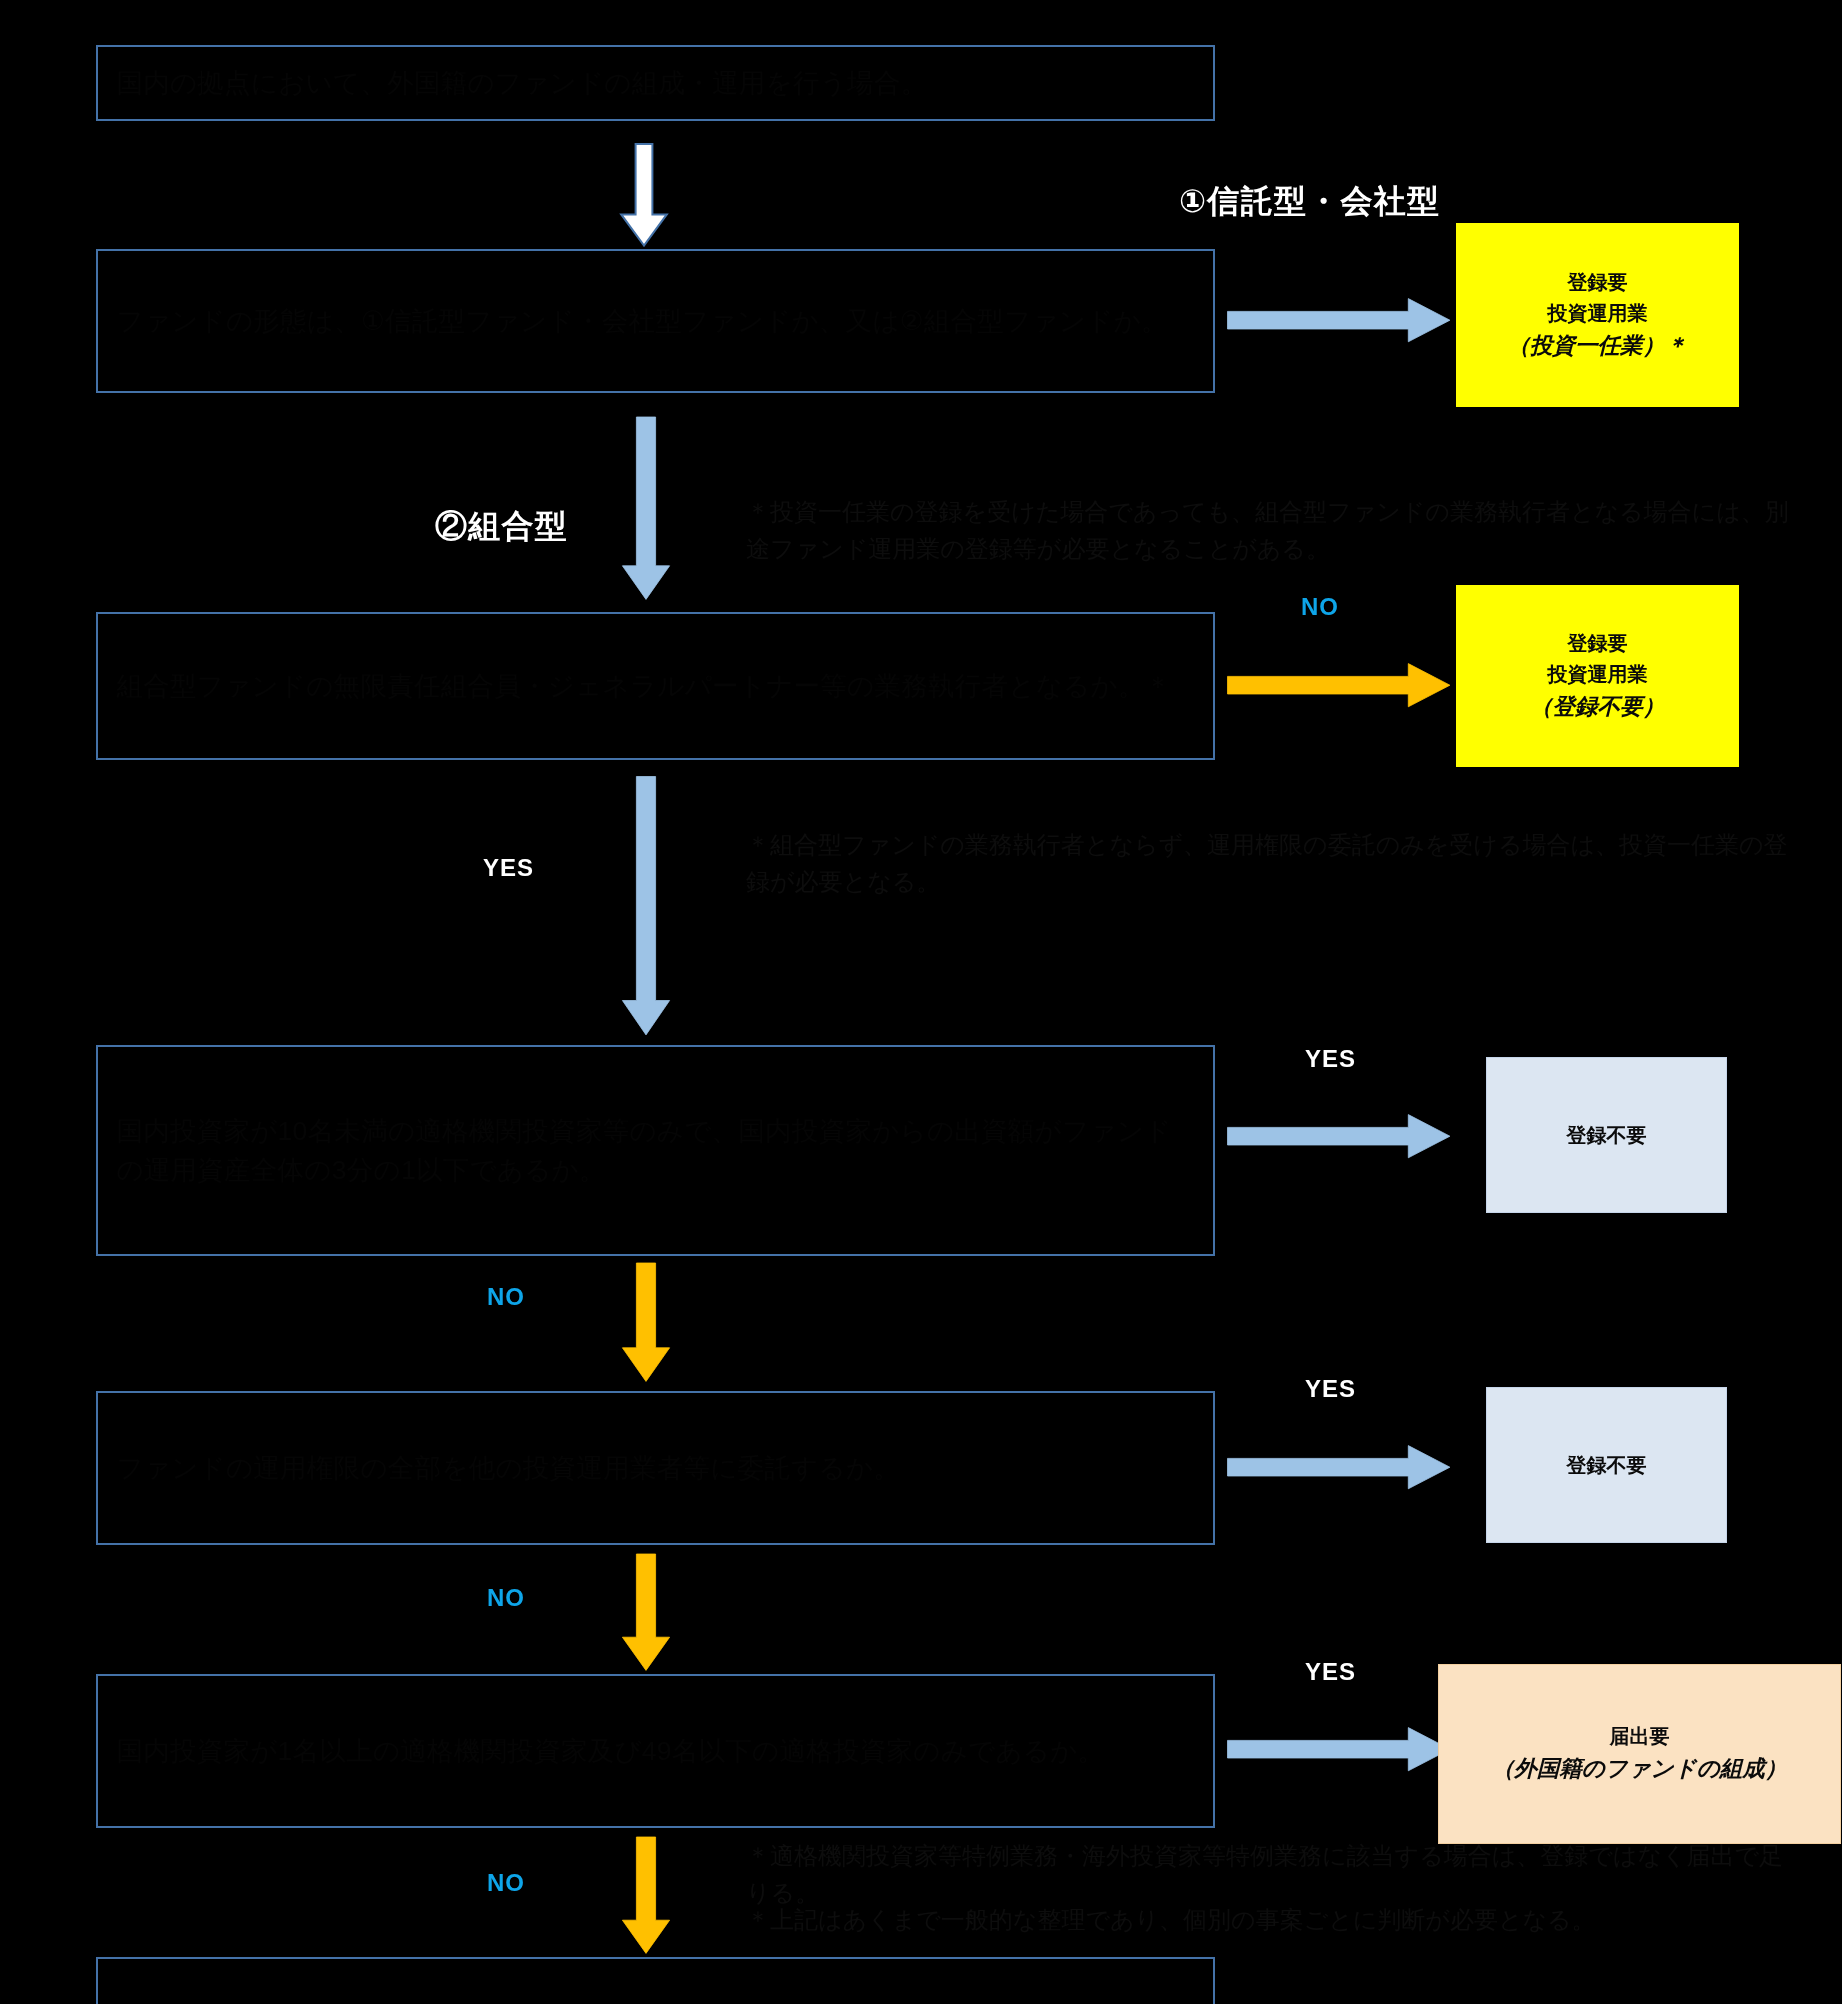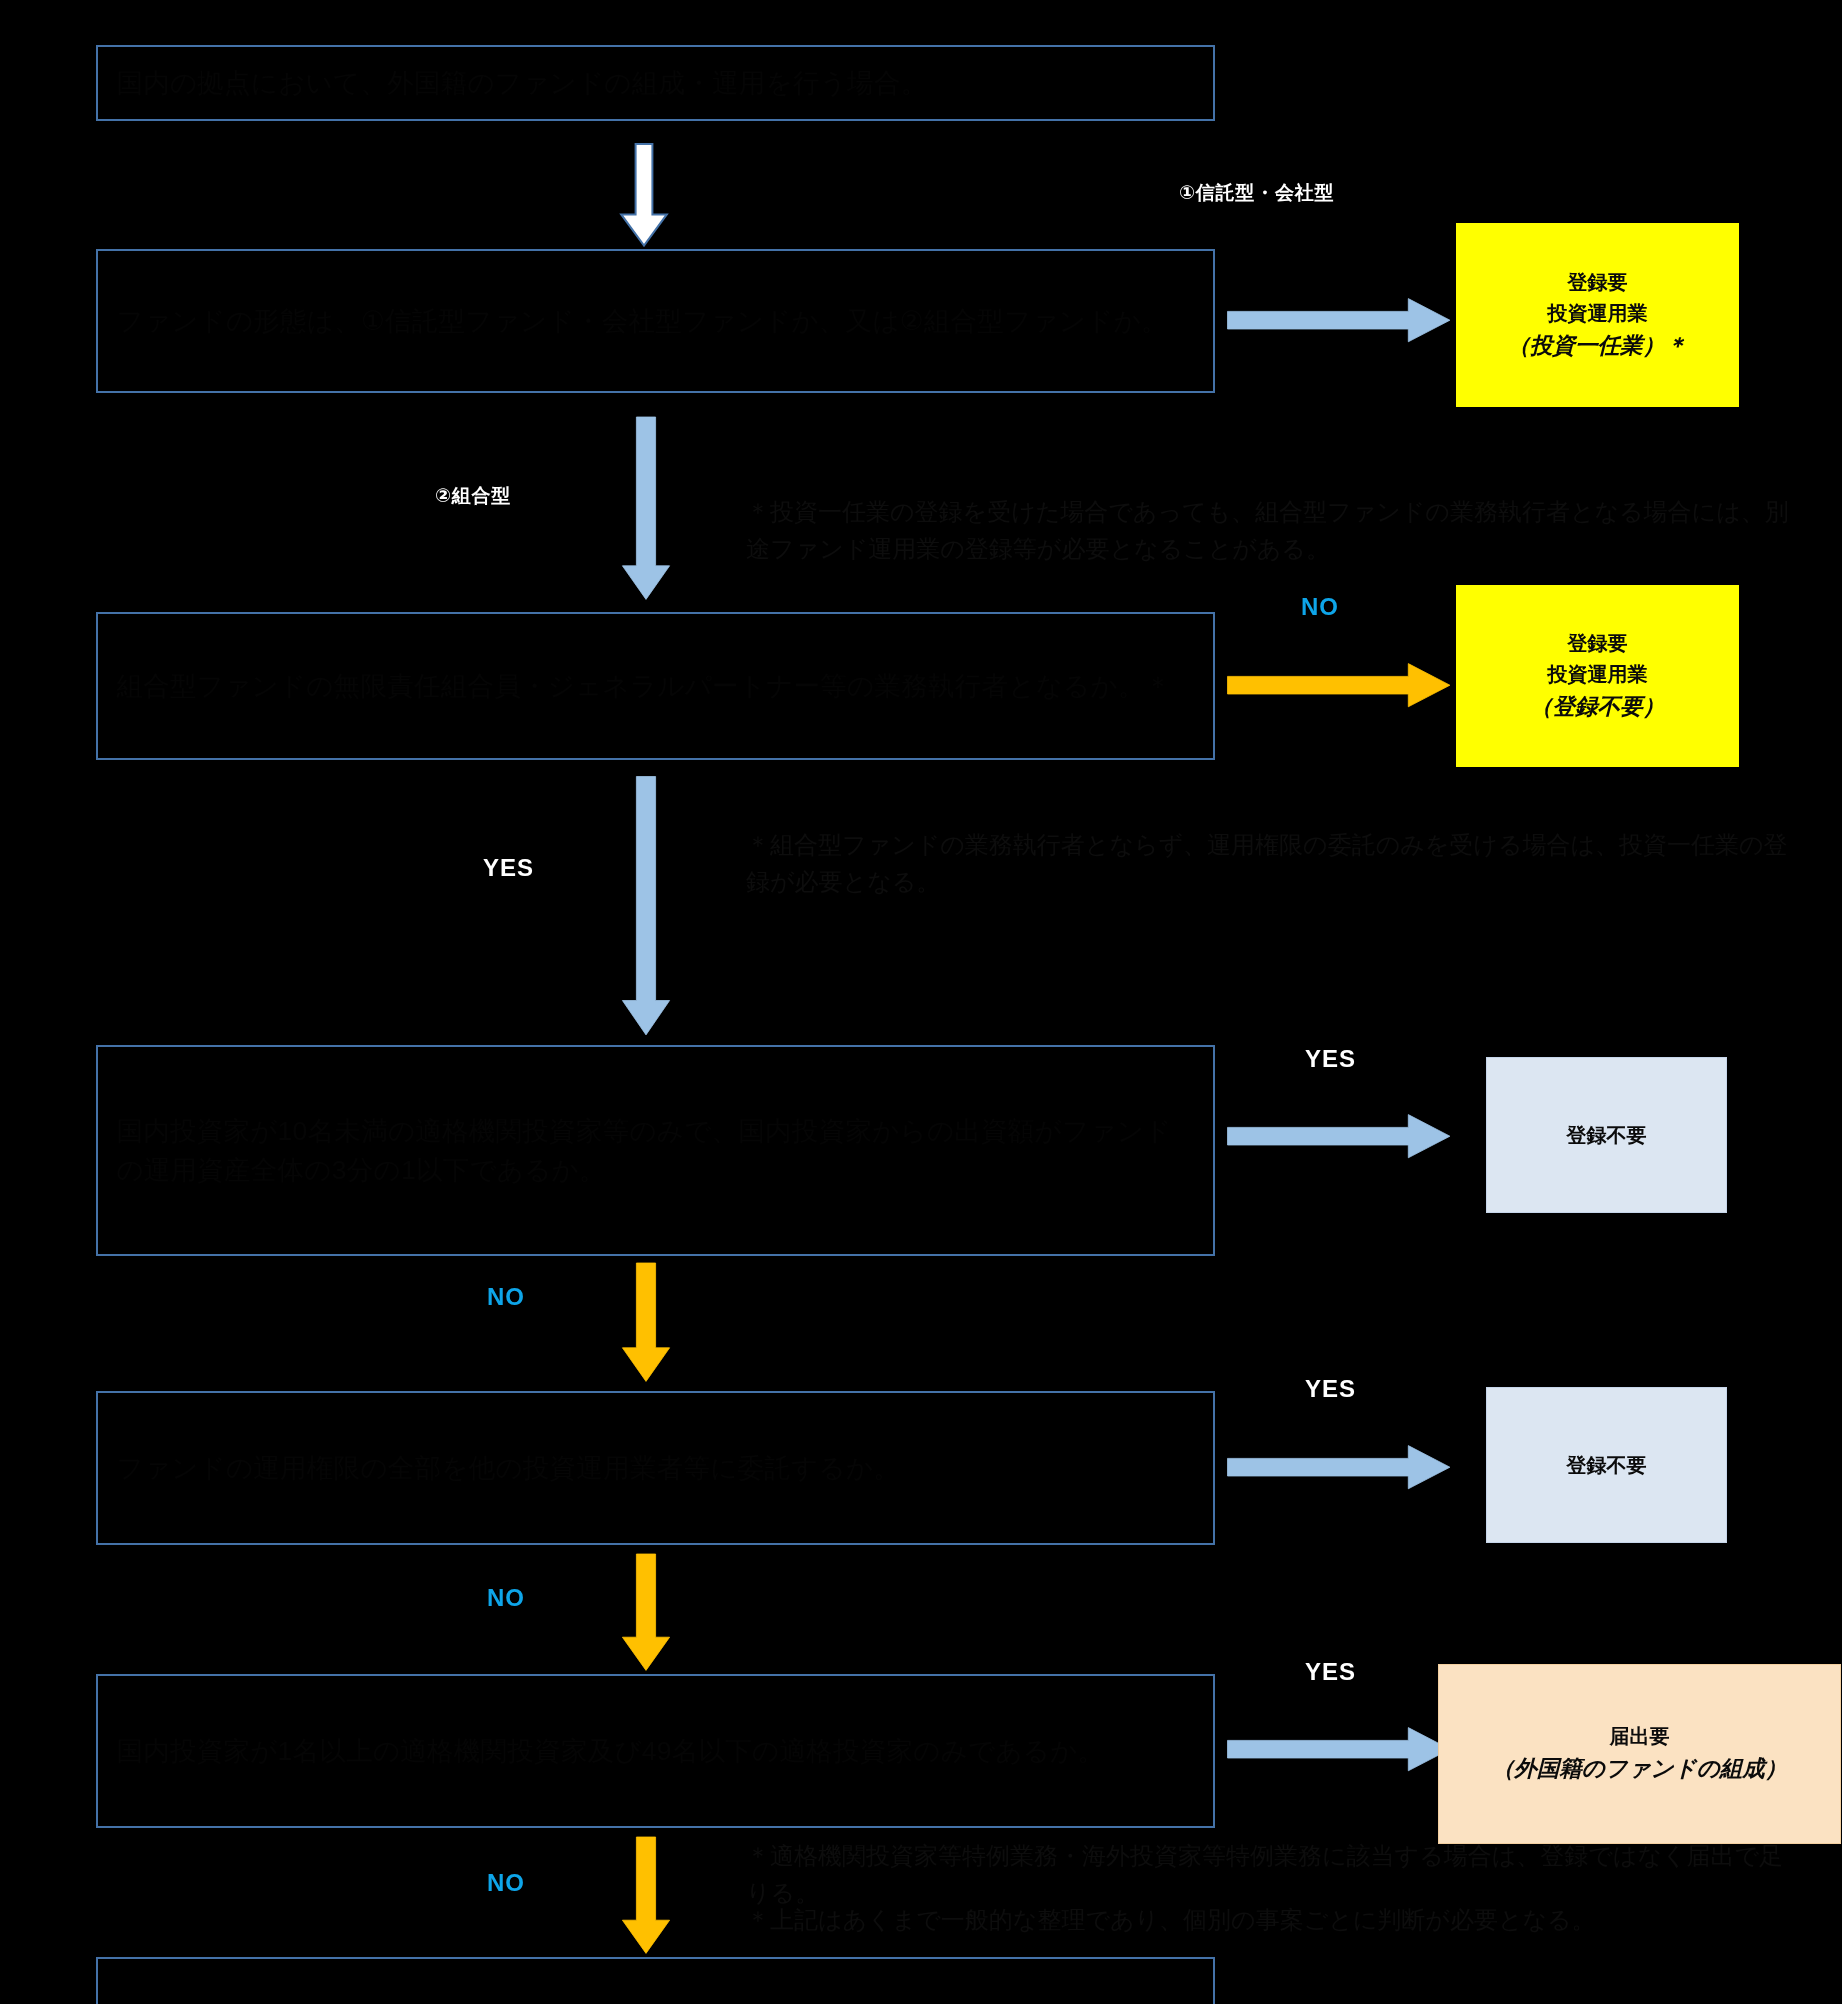--- a/index.html
+++ b/index.html
@@ -66,21 +66,21 @@
   
   .elabel{
     position:absolute;
     font-size:24px;
     font-weight:700;
     letter-spacing:0.04em;
     white-space:nowrap;
   }
   .elabel.yes{color:#ffffff;margin-left:10px;}
   .elabel.no{color:#0ea5e9;}
-  .elabel.branch{color:#ffffff;font-size:19px;}
+  .elabel.branch{color:#ffffff;font-size:32px;}
 
   
   .bodytext{
     position:absolute;
     font-size:24px;
     line-height:1.55;
     color:#0d0d0d;
     white-space:pre-wrap;
   }
 </style>
@@ -121,21 +121,21 @@
     <div class="line">投資運用業</div>
     <div class="line small">（投資一任業）＊</div>
   </div>
 
   <div class="arrow" style="left:620px;top:417px;width:52px;height:184px;">
     <svg width="52" height="184" viewBox="0 0 130 460">
       <polygon points="41,0 89,0 89,372 124,372 65,456 6,372 41,372" fill="#9dc3e6" stroke="#9dc3e6" stroke-width="2"></polygon>
     </svg>
   </div>
 
-  <div class="elabel branch" style="left:435px;top:483px;">②組合型</div>
+  <div class="elabel branch" style="left:435px;top:505px;font-family:Liberation Mono, monospace;">②組合型</div>
 
   <div class="node qbox" style="left:96px;top:612px;width:1119px;height:148px;">
     <div class="qtext">組合型ファンドの無限責任組合員・ジェネラルパートナー等の業務執行者となるか。＊</div>
   </div>
 
   <div class="elabel no" style="left:1301px;top:593px;">NO</div>
 
   <div class="arrow" style="left:1227px;top:662px;width:225px;height:48px;">
     <svg width="225" height="48" viewBox="0 0 560 120">
       <polygon points="0,36 452,36 452,4 556,58 452,112 452,80 0,80" fill="#ffc000" stroke="#ffc000" stroke-width="2"></polygon>

